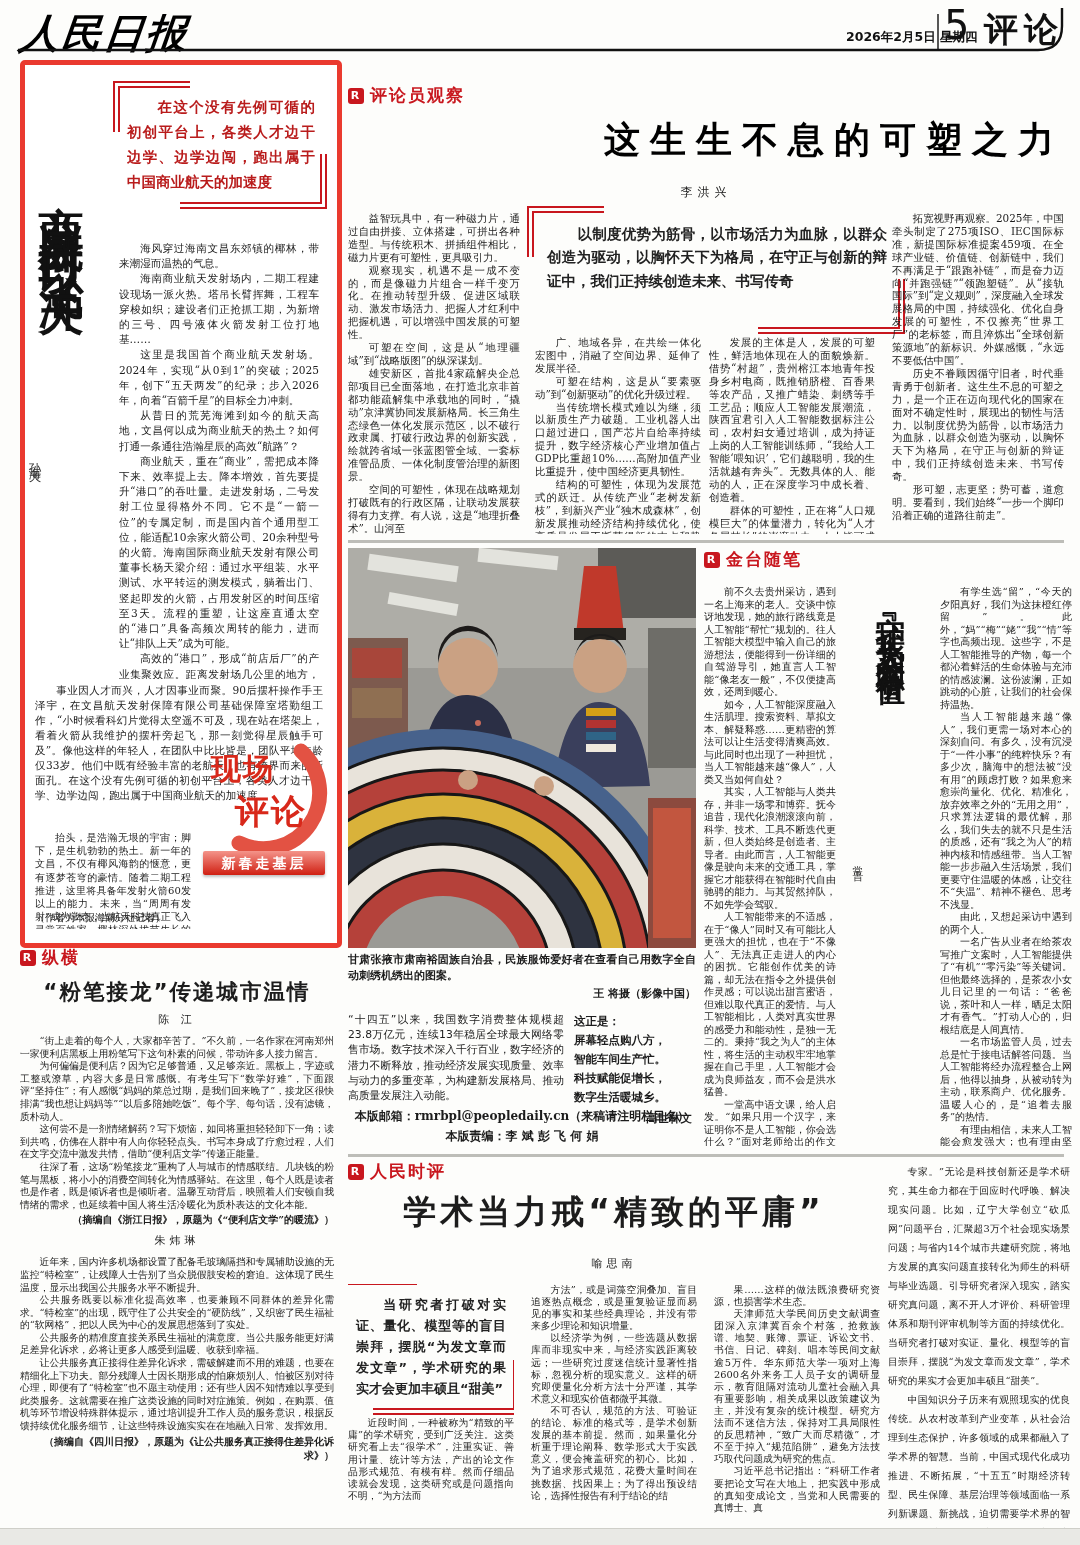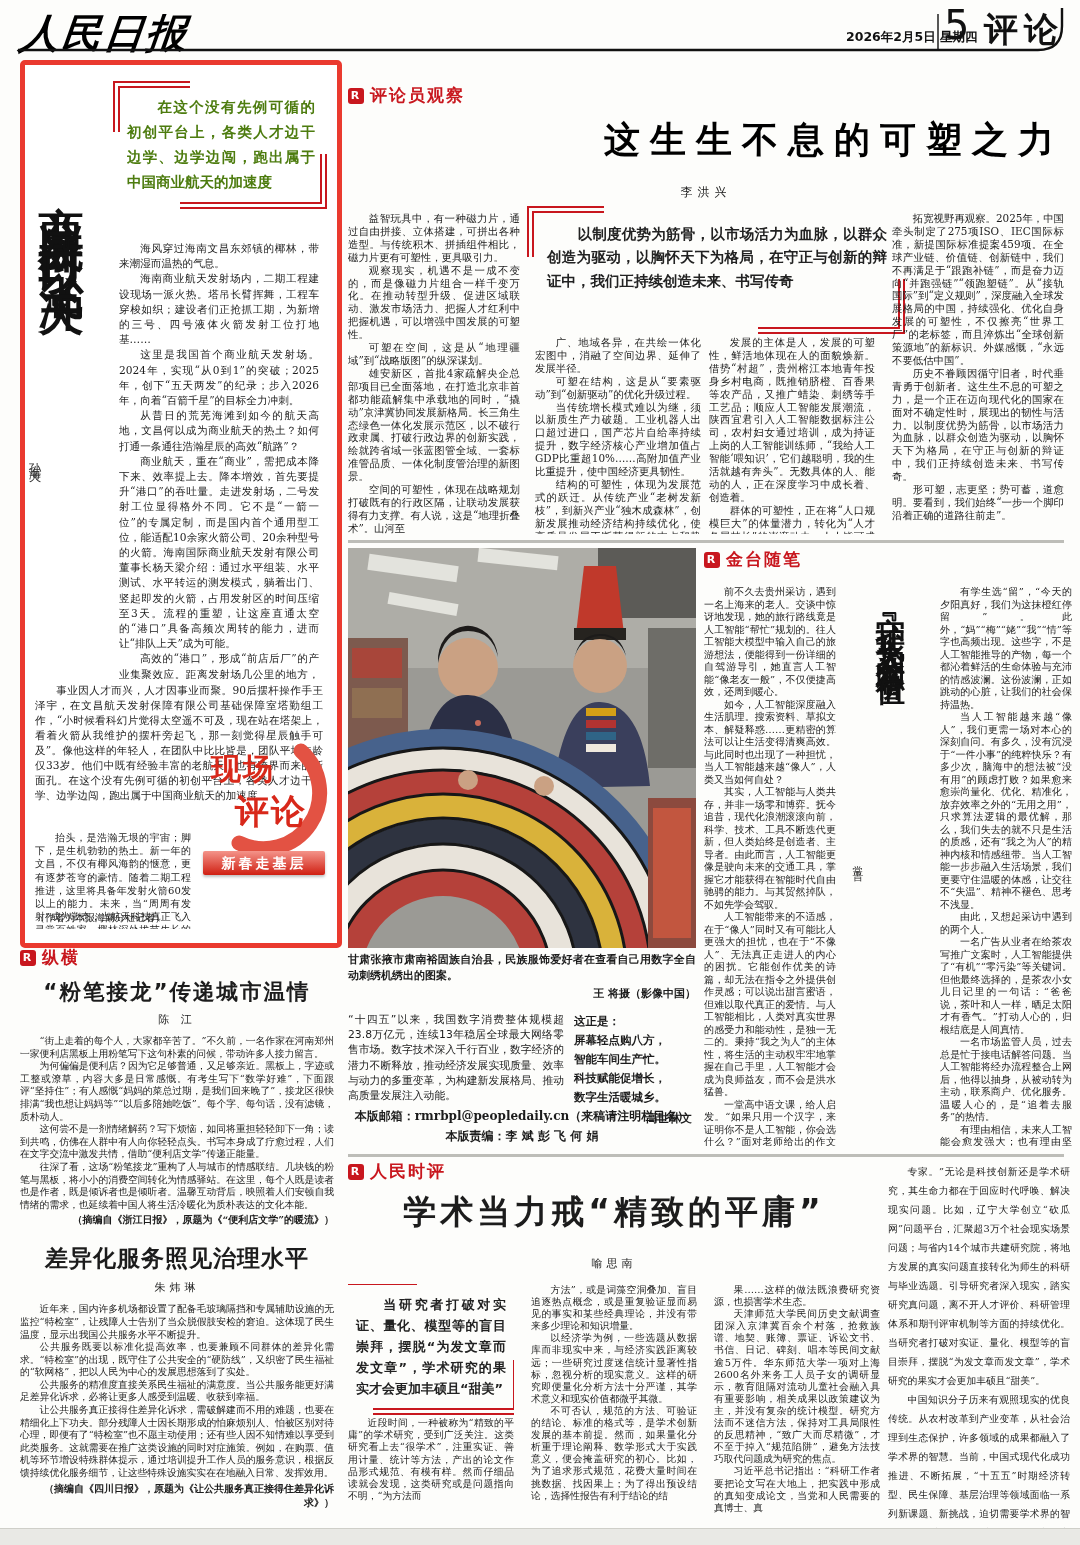--- a/index.html
+++ b/index.html
@@ -21,21 +21,21 @@
   .hl-box{left:20px;top:60px;width:312px;height:878px;border:5px solid #ea3a2f;border-radius:5px;background:#fff;}
   
   .lead-title{left:14px;top:104px;font-size:45px;font-weight:bold;letter-spacing:9px;line-height:1.0;color:#111;}
   .lead-author{left:1px;top:388px;font-size:12.5px;color:#333;letter-spacing:4px;}
   .pq{position:relative;}
   .pq::before{content:"";position:absolute;left:-8px;top:-6px;width:70px;height:44px;
               border-left:7px double #c8171e;border-top:7px double #c8171e;}
   .pq::after{content:"";position:absolute;right:-6px;bottom:-6px;width:140px;height:48px;
              border-right:7px double #c8171e;border-bottom:7px double #c8171e;}
   .lead-quote{left:96px;top:22px;width:188px;padding:8px 6px;font-size:14.5px;font-weight:bold;
-              line-height:1.72;color:#4d7c0f;text-indent:2.1em;text-align:justify;}
+              line-height:1.72;color:#b91c1c;text-indent:2.1em;text-align:justify;}
   .lead-upper{left:94px;top:176px;width:200px;height:438px;font-size:10.6px;line-height:15.2px;overflow:hidden;}
   .lead-lowerA{left:10px;top:618px;width:288px;height:148px;font-size:10.6px;line-height:15px;overflow:hidden;}
   .lead-lowerB{left:10px;top:766px;width:156px;height:98px;font-size:10px;line-height:13.2px;overflow:hidden;}
   .lead-attrib{left:10px;top:846px;width:200px;font-size:10px;font-weight:normal;}
   
   .stamp{right:8px;bottom:28px;width:128px;height:172px;}
   .stamp svg{position:absolute;left:0;top:0;}
   .stamp-l1{position:absolute;left:10px;top:6px;font-size:30px;font-weight:bold;color:#d8281a;letter-spacing:2px;}
   .stamp-l2{position:absolute;left:34px;top:46px;font-size:34px;font-weight:bold;color:#d8281a;letter-spacing:2px;}
   .stamp-banner{position:absolute;left:2px;top:108px;width:122px;height:24px;line-height:24px;text-align:center;
@@ -282,21 +282,20 @@
   </div>
   <div class="zh-t1 sans">“粉笔接龙”传递城市温情</div>
   <div class="zh-by">陈 江</div>
   <div class="zh-text jtext">
       <p class="para">“街上走着的每个人，大家都辛苦了。”不久前，一名作家在河南郑州一家便利店黑板上用粉笔写下这句朴素的问候，带动许多人接力留言。</p>
       <p class="para">为何偏偏是便利店？因为它足够普通，又足够亲近。黑板上，字迹或工整或潦草，内容大多是日常感慨。有考生写下“数学好难”，下面跟评“坚持住”；有人感慨“妈妈的菜总过期，是我们回来晚了”，接龙区很快排满“我也想让妈妈等”“以后多陪她吃饭”。每个字、每句话，没有滤镜，质朴动人。</p>
       <p class="para">这何尝不是一剂情绪解药？写下烦恼，如同将重担轻轻卸下一角；读到共鸣，仿佛在人群中有人向你轻轻点头。书写本身成了疗愈过程，人们在文字交流中激发共情，借助“便利店文学”传递正能量。</p>
       <p class="para">往深了看，这场“粉笔接龙”重构了人与城市的情感联结。几块钱的粉笔与黑板，将小小的消费空间转化为情感驿站。在这里，每个人既是读者也是作者，既是倾诉者也是倾听者。温馨互动背后，映照着人们安顿自我情绪的需求，也延续着中国人将生活冷暖化为质朴表达的文化本能。</p>
     </div>
   <div class="zh-attrib">（摘编自《浙江日报》，原题为《“便利店文学”的暖流》）</div>
-  <div class="zh-t2 sans">差异化服务照见治理水平</div>
   <div class="zh-by">朱炜琳</div>
   <div class="zh-text jtext">
       <p class="para">近年来，国内许多机场都设置了配备毛玻璃隔挡和专属辅助设施的无监控“特检室”，让残障人士告别了当众脱假肢安检的窘迫。这体现了民生温度，显示出我国公共服务水平不断提升。</p>
       <p class="para">公共服务既要以标准化提高效率，也要兼顾不同群体的差异化需求。“特检室”的出现，既守住了公共安全的“硬防线”，又织密了民生福祉的“软网格”，把以人民为中心的发展思想落到了实处。</p>
       <p class="para">公共服务的精准度直接关系民生福祉的满意度。当公共服务能更好满足差异化诉求，必将让更多人感受到温暖、收获到幸福。</p>
       <p class="para">让公共服务真正接得住差异化诉求，需破解建而不用的难题，也要在精细化上下功夫。部分残障人士因长期形成的怕麻烦别人、怕被区别对待心理，即便有了“特检室”也不愿主动使用；还有些人因不知情难以享受到此类服务。这就需要在推广这类设施的同时对症施策。例如，在购票、值机等环节增设特殊群体提示，通过培训提升工作人员的服务意识，根据反馈持续优化服务细节，让这些特殊设施实实在在地融入日常、发挥效用。</p>
     </div>
   <div class="zh-attrib">（摘编自《四川日报》，原题为《让公共服务真正接得住差异化诉求》）</div>
 </div>
 

